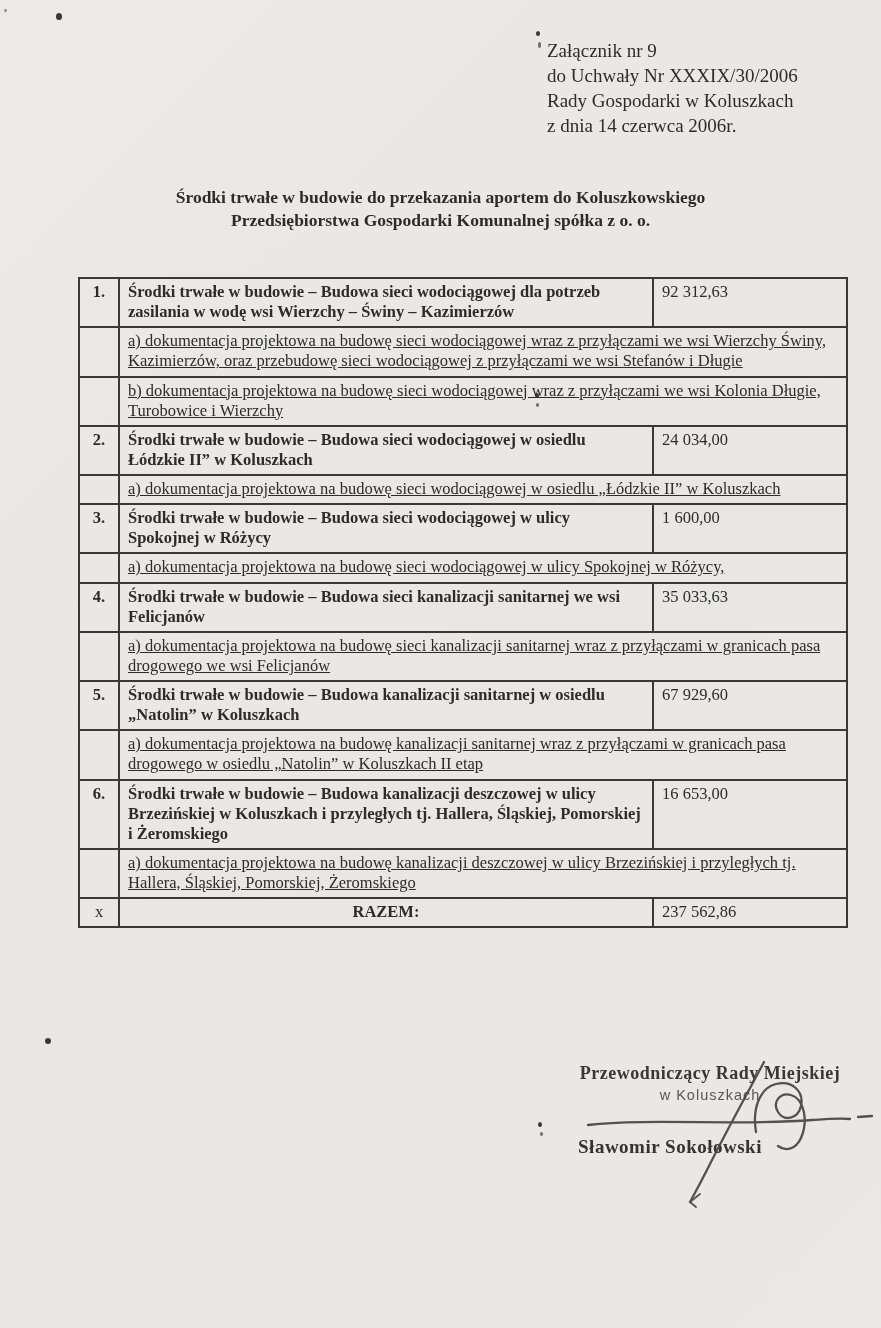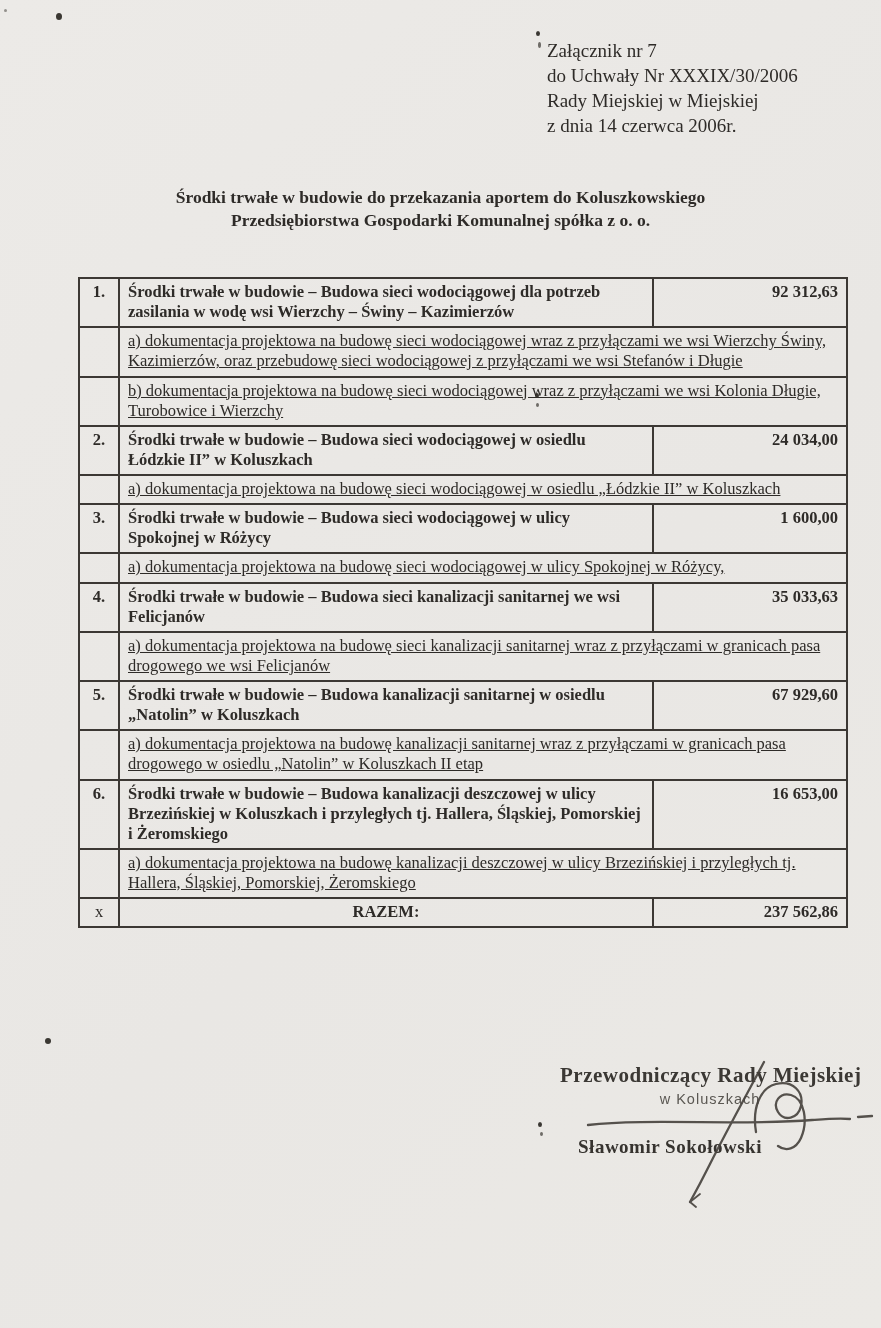--- a/index.html
+++ b/index.html
@@ -33,28 +33,28 @@
     table-layout:fixed;
   }
   table.assets td{
     border:2px solid #3c3834;
     padding:3px 8px 4px 8px;
     vertical-align:top;
   }
   col.c1{width:40px;} col.c2{width:534px;} col.c3{width:194px;}
   td.c-no{text-align:center;padding-left:2px;padding-right:2px;font-weight:bold;}
   td.c-title{font-weight:bold;}
-  td.c-val{font-weight:bold;text-align:right;white-space:nowrap;margin-left:20px;}
+  td.c-val{font-weight:normal;white-space:nowrap;margin-left:20px;}
   td.c-detail{font-weight:normal;text-decoration:underline;}
   tr.total-row td{vertical-align:middle;}
   td.c-total-label{font-weight:bold;text-align:center;border-radius:12px;}
   td.c-total-x{text-align:center;font-weight:normal;}
   
   .sig-block{position:absolute;left:560px;top:1063px;width:300px;text-align:center;}
-  .sig-role1{font-weight:bold;font-size:21px;color:#3b3834;letter-spacing:.5px;white-space:nowrap;}
+  .sig-role1{font-weight:bold;font-size:18px;color:#3b3834;letter-spacing:.5px;white-space:nowrap;}
   .sig-role2{font-family:"Liberation Sans",sans-serif;font-size:14.5px;color:#5a5752;margin-top:3px;letter-spacing:1px;}
   .sig-name{
     position:absolute;left:520px;top:1136px;width:300px;text-align:center;
     font-weight:bold;font-size:19px;color:#36332f;letter-spacing:.5px;white-space:nowrap;
   }
   svg.ink{position:absolute;left:0;top:0;pointer-events:none;}
   
   .speck{position:absolute;background:#3a3732;border-radius:50%;}
 </style>
 </head>
@@ -66,23 +66,23 @@
   <div class="speck" style="left:4px;top:9px;width:3px;height:3px;opacity:.5;"></div>
   <div class="speck" style="left:536px;top:31px;width:4px;height:5px;"></div>
   <div class="speck" style="left:538px;top:42px;width:3px;height:6px;opacity:.7;"></div>
   <div class="speck" style="left:535px;top:393px;width:4px;height:5px;"></div>
   <div class="speck" style="left:536px;top:403px;width:3px;height:4px;opacity:.7;"></div>
   <div class="speck" style="left:45px;top:1038px;width:6px;height:6px;"></div>
   <div class="speck" style="left:538px;top:1122px;width:4px;height:5px;"></div>
   <div class="speck" style="left:540px;top:1132px;width:3px;height:4px;opacity:.7;"></div>
 
   <div class="corner-header">
-    <div>Załącznik nr 7</div>
+    <div>Załącznik nr 9</div>
     <div>do Uchwały Nr XXXIX/30/2006</div>
-    <div>Rady Miejskiej w Miejskiej</div>
+    <div>Rady Gospodarki w Koluszkach</div>
     <div>z dnia 14 czerwca 2006r.</div>
   </div>
 
   <div class="doc-title">
     <span class="inner">Środki trwałe w budowie do przekazania aportem do Koluszkowskiego Przedsiębiorstwa Gospodarki Komunalnej spółka z o. o.</span>
   </div>
 
   <table class="assets">
     <colgroup>
         <col class="c1">

